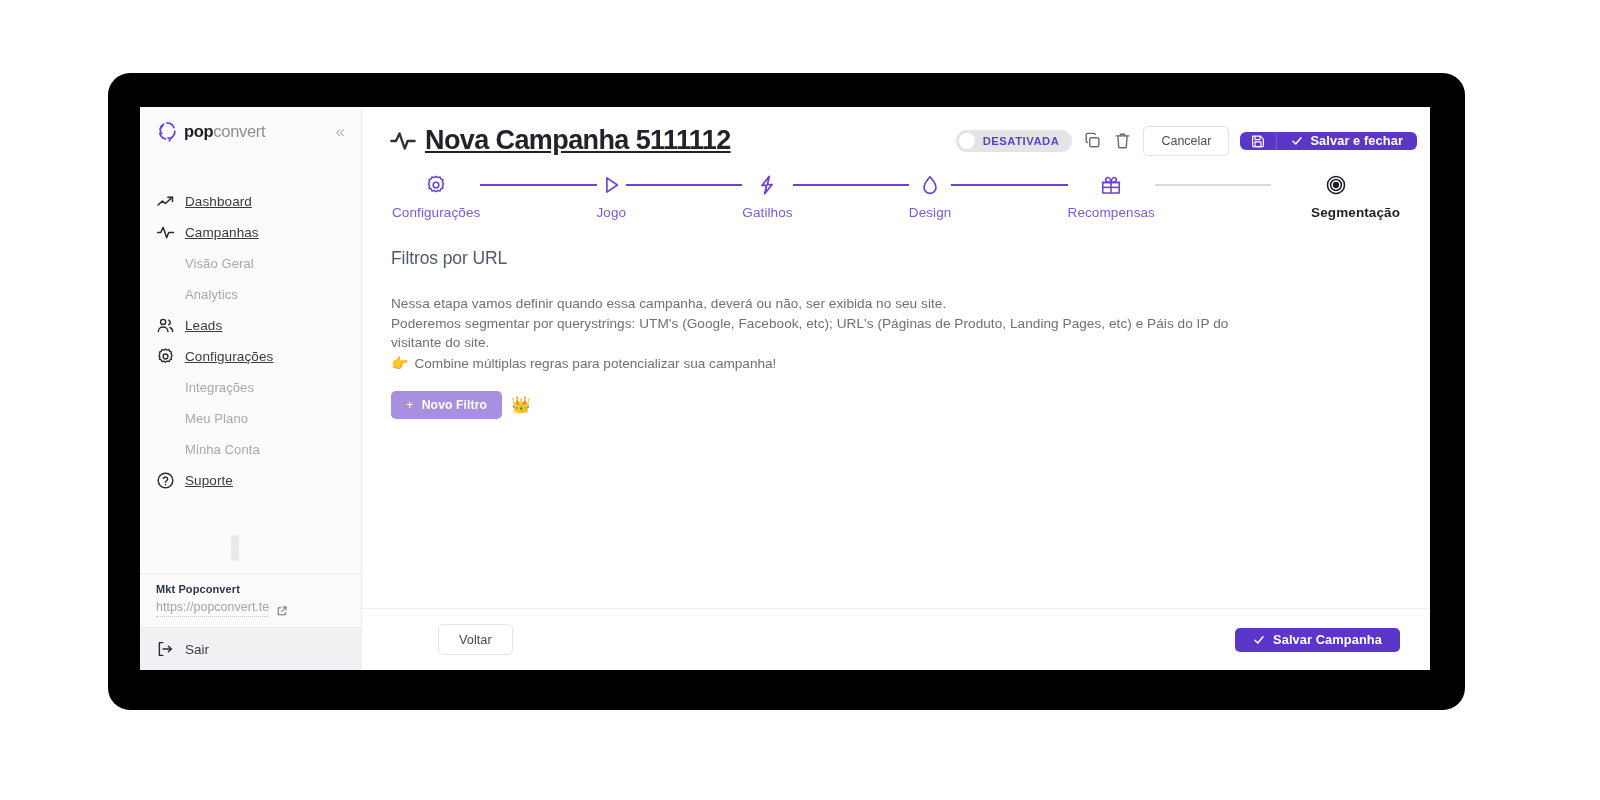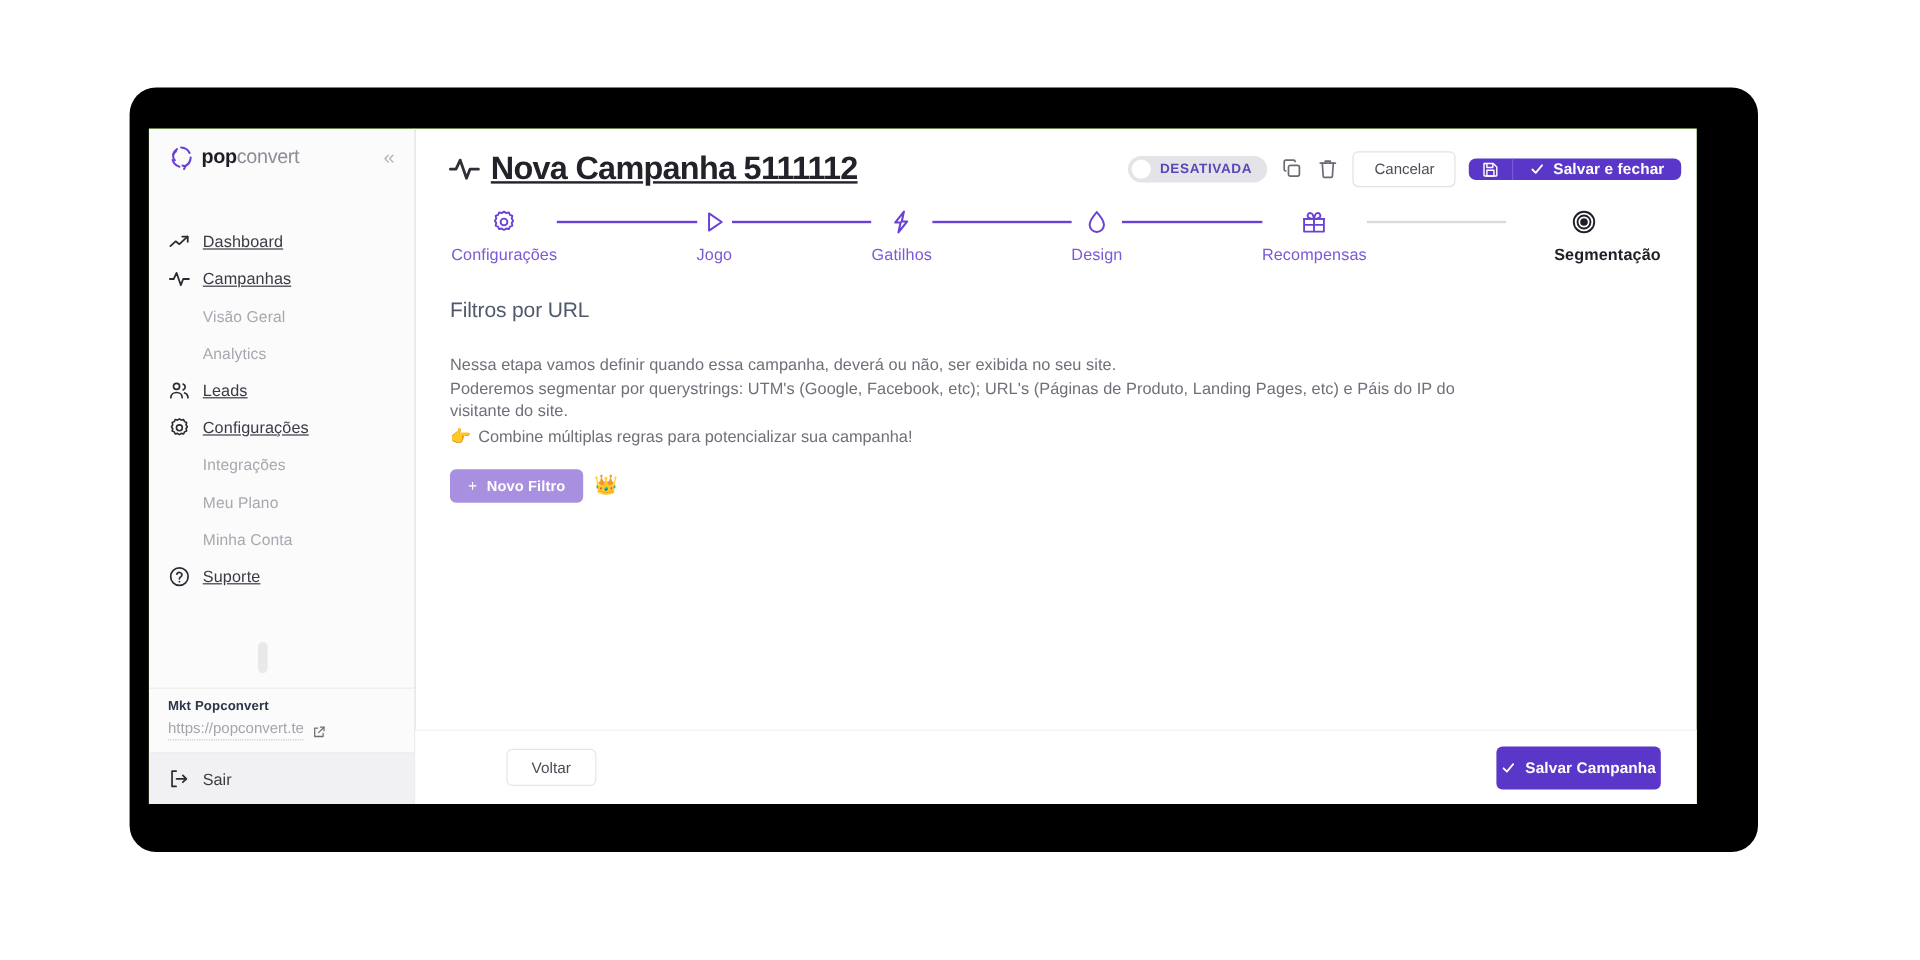--- a/index.html
+++ b/index.html
@@ -13,23 +13,23 @@
   
   #device {
     position: absolute;
     left: 108px; top: 73px;
     width: 1357px; height: 637px;
     background: #000000;
     border-radius: 22px;
   }
   #screen {
     position: absolute;
-    left: 124px; top: 107px;
+    left: 140px; top: 107px;
     width: 1290px; height: 563px;
-    background: #4d7c0f;
+    background: #0f172a;
     display: flex;
     overflow: hidden;
   }
 
   
   #sidebar {
     width: 222px;
     height: 100%;
     background: #fbfbfc;
     border-right: 1px solid #ececed;
@@ -195,21 +195,21 @@
   }
   .btn-voltar {
     height: 31px; padding: 0 20px;
     background: #fff; border: 1px solid #e6e6ea; border-radius: 5px;
     font-size: 12.8px; color: #4c4c56; cursor: pointer;
     font-family: "Liberation Sans", sans-serif;
   }
   .btn-salvar-camp {
     margin-left: auto;
     display: flex; align-items: center; gap: 8px;
-    height: 36px; padding: 0 4px;
+    height: 24px; padding: 0 18px;
     background: #5b37c9; border: none; border-radius: 5px;
     color: #fff; font-size: 12.8px; font-weight: bold; letter-spacing: .1px;
     cursor: pointer; font-family: "Liberation Sans", sans-serif;
   }
 </style>
 </head>
 <body>
 
 <div id="device"></div>
 

